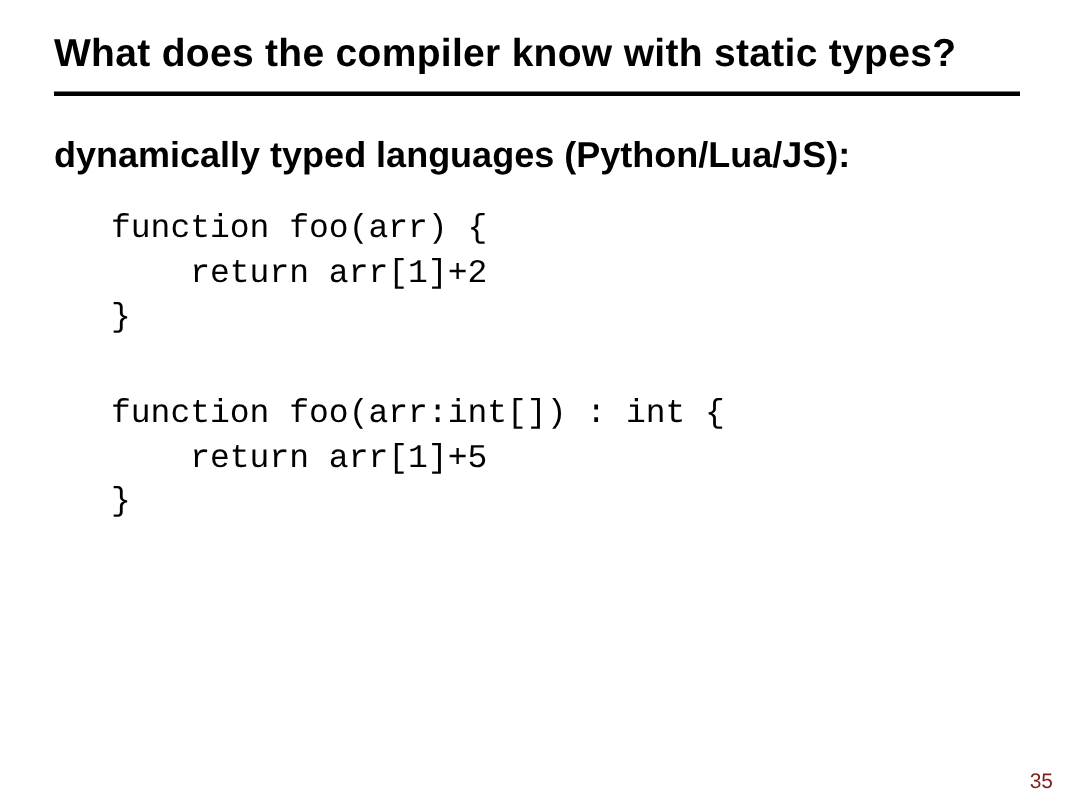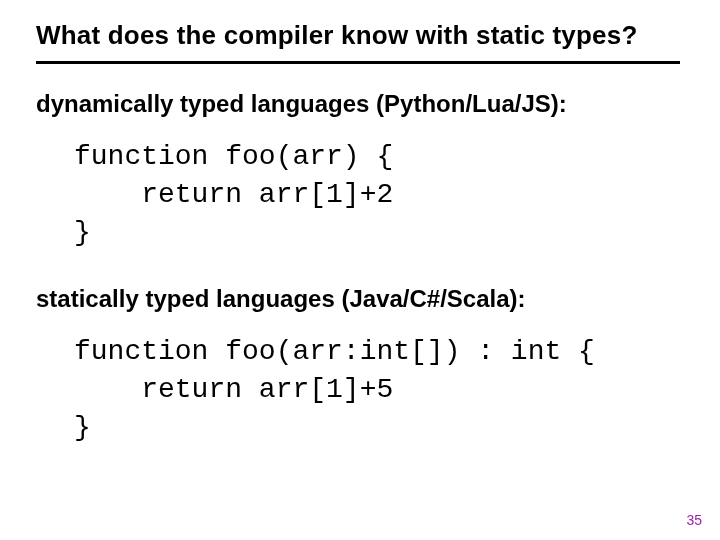--- a/index.html
+++ b/index.html
@@ -27,49 +27,48 @@
     border-bottom: 3px solid #000;
     margin-bottom: 26px;
   }
   .section-label {
     font-size: 24px;
     font-weight: 700;
     margin-bottom: 20px;
   }
   .code {
     font-family: "Consolas", "Menlo", "Courier New", monospace;
-    font-size: 28px;
+    font-size: 22px;
     line-height: 1.35;
     white-space: pre;
     margin-left: 38px;
     margin-bottom: 34px;
     font-weight: 400;
   }
   .page-number {
     position: absolute;
     right: 18px;
     bottom: 12px;
     font-size: 14px;
-    color: #a21caf;
+    color: #7f1d1d;
   }
 </style>
 </head>
 <body>
 
 <div class="slide">
 
   <div class="title">What does the compiler know with static types?</div>
 
   <div class="section-label">dynamically typed languages (Python/Lua/JS):</div>
 
   <div class="code">function foo(arr) {
     return arr[1]+2
 }</div>
 
-  <div class="section-label">statically typed languages (Java/C#/Scala):</div>
 
   <div class="code">function foo(arr:int[]) : int {
     return arr[1]+5
 }</div>
 
   <div class="page-number">35</div>
 
 </div>
 
 </body></html>

